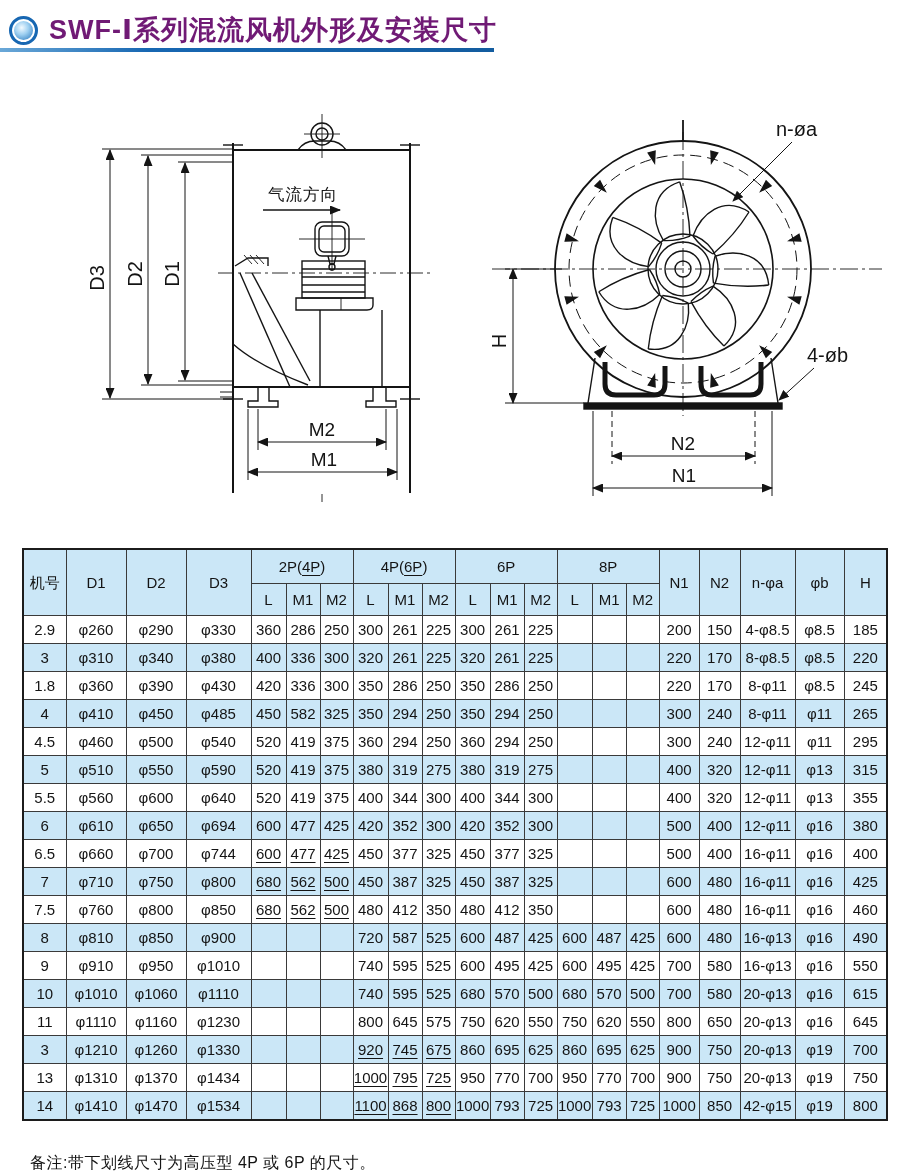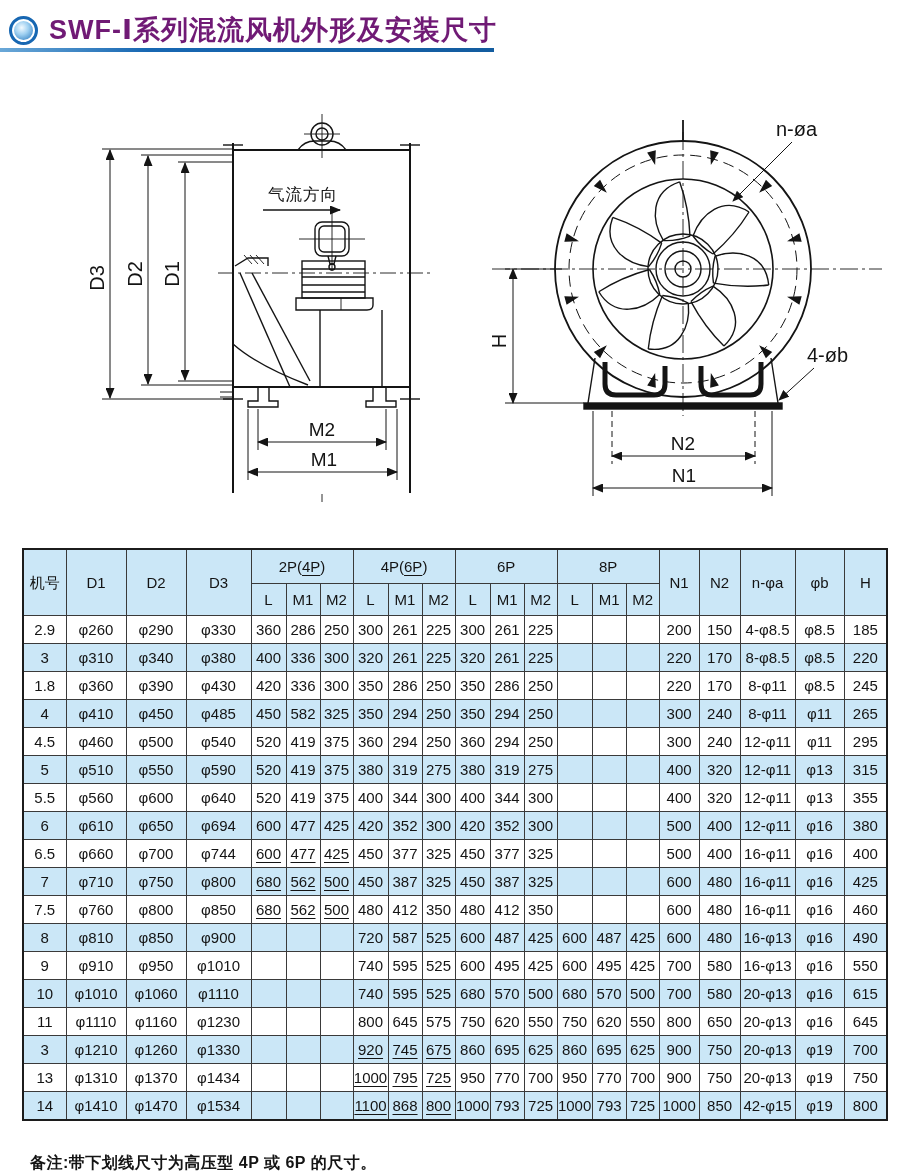--- a/index.html
+++ b/index.html
@@ -28,21 +28,21 @@
     font-size:15px;border:2px solid #1c1c1c;background:#fff;
   }
   .dims-table th,.dims-table td{
     border:1px solid #3a3a3a;text-align:center;vertical-align:middle;
     padding:0;font-weight:normal;height:27px;line-height:1;overflow:hidden;white-space:nowrap;
   }
   .dims-table thead th{background:#cbe7f7;height:31px;}
   .dims-table thead tr.h1 th{height:33px;margin-left:22px;}
   .dims-table tbody tr.alt td{background:#cbe7f7;}
   .u{text-decoration:underline;text-underline-offset:3px;}
-  .note{position:absolute;left:30px;top:1137px;font-size:16px;font-weight:bold;letter-spacing:.5px;}
+  .note{position:absolute;left:30px;top:1137px;font-size:16px;font-weight:normal;letter-spacing:.5px;}
 </style>
 </head>
 <body>
 
 <div class="title-row">
   <span class="bullet"></span>
   <h1 class="page-title">SWF-Ⅰ系列混流风机外形及安装尺寸</h1>
 </div>
 <div class="rule"></div>
 

